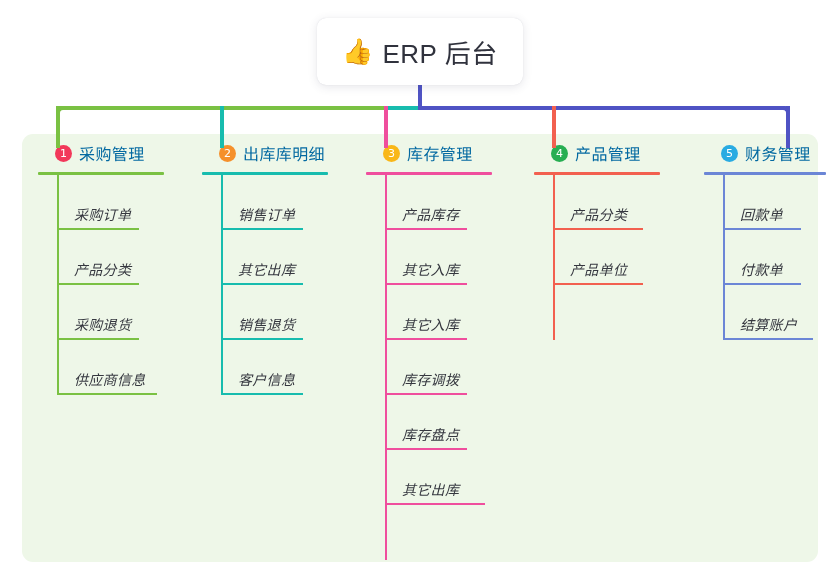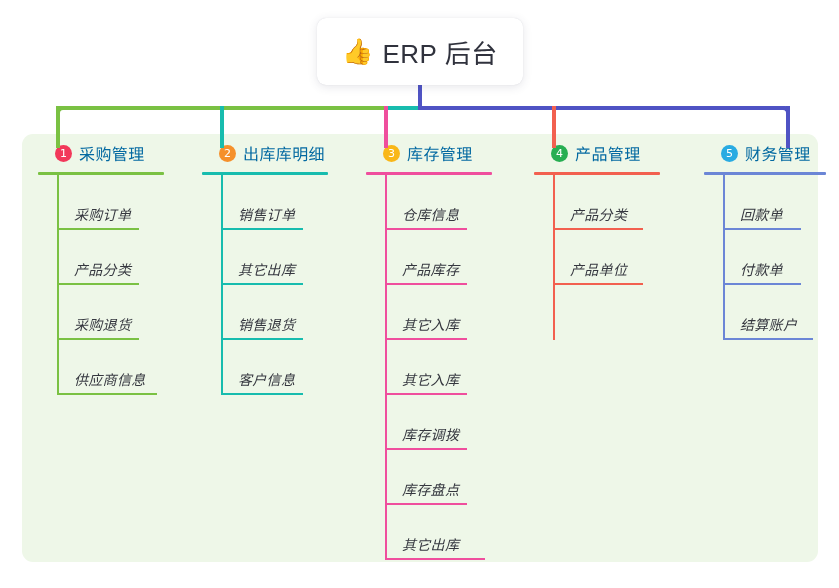--- a/index.html
+++ b/index.html
@@ -271,24 +271,20 @@
       </div>
       <div class="column" style="left: 344px; width: 160px;">
         <div class="col-head">
           <span class="badge" style="background: rgb(249, 183, 24);">3</span>
           <span class="col-title">库存管理</span>
         </div>
         <div class="head-rule" style="width: 126px; background: rgb(239, 78, 157);"></div>
         <div class="leaves">
           <div class="spine" style="background: rgb(239, 78, 157); height: 385px;"></div>
           <div class="leaf">
-            <span class="leaf-label">仓库信息</span>
-            <div class="leaf-rule" style="width: 82px; background: rgb(239, 78, 157);"></div>
-          </div>
-          <div class="leaf">
             <span class="leaf-label">产品库存</span>
             <div class="leaf-rule" style="width: 82px; background: rgb(239, 78, 157);"></div>
           </div>
           <div class="leaf">
             <span class="leaf-label">其它入库</span>
             <div class="leaf-rule" style="width: 82px; background: rgb(239, 78, 157);"></div>
           </div>
           <div class="leaf">
             <span class="leaf-label">其它入库</span>
             <div class="leaf-rule" style="width: 82px; background: rgb(239, 78, 157);"></div>

